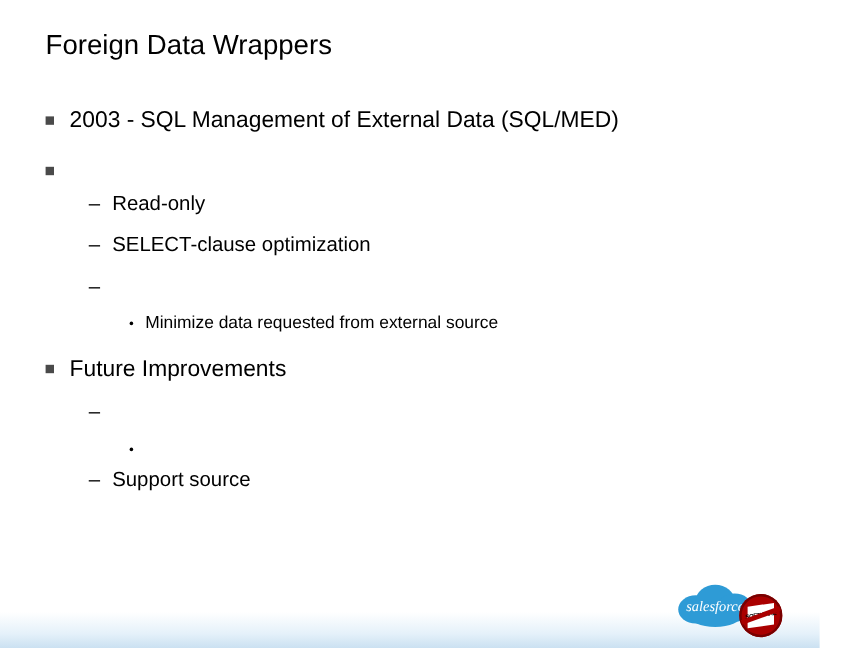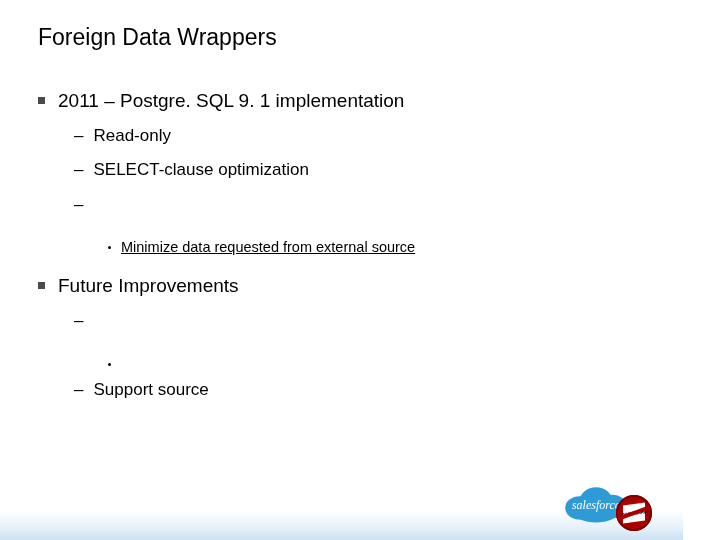--- a/index.html
+++ b/index.html
@@ -41,21 +41,21 @@
   }
   .lvl1-text { font-size: 19px; }
   .lvl2-list { margin-top: 14px; margin-left: 36px; }
   .lvl2 { margin-bottom: 14px; }
   .lvl2-row { display: flex; align-items: flex-start; }
   .dash {
     font-size: 17px; margin-right: 10px;
     color: #000; flex: 0 0 auto; line-height: 1.2;
   }
   .lvl2-text { font-size: 17px; }
-  .lvl3-list { margin-top: 24px; margin-left: 34px; text-decoration: underline; }
+  .lvl3-list { margin-top: 12px; margin-left: 34px; }
   .lvl3-row { display: flex; align-items: flex-start; }
   .dot {
     width: 3px; height: 3px; background: #000; border-radius: 50%;
     margin-top: 7px; margin-right: 10px; flex: 0 0 auto;
   }
   .lvl3-text { font-size: 14.5px; }
   .footer {
     position: absolute;
     left: 0; right: 0; bottom: 0; height: 64px;
   }
@@ -105,25 +105,30 @@
 </head>
 <body>
 
 <div class="slide">
 
   <div class="title">Foreign Data Wrappers</div>
 
   <div class="content">
     <ul>
 
-
       <li class="lvl1">
         <div class="lvl1-row">
           <span class="sq"></span>
-          <span class="lvl1-text">2011 – Postgre. SQL 9. 1 implementation</span>
+          <span class="lvl1-text">2003 - SQL Management of External Data (SQL/MED)</span>
+        </div>
+      </li>
+
+      <li class="lvl1">
+        <div class="lvl1-row">
+          <span class="sq"></span>
         </div>
         <ul class="lvl2-list">
           <li class="lvl2">
             <div class="lvl2-row">
               <span class="dash">–</span>
               <span class="lvl2-text">Read-only</span>
             </div>
           </li>
           <li class="lvl2">
             <div class="lvl2-row">

